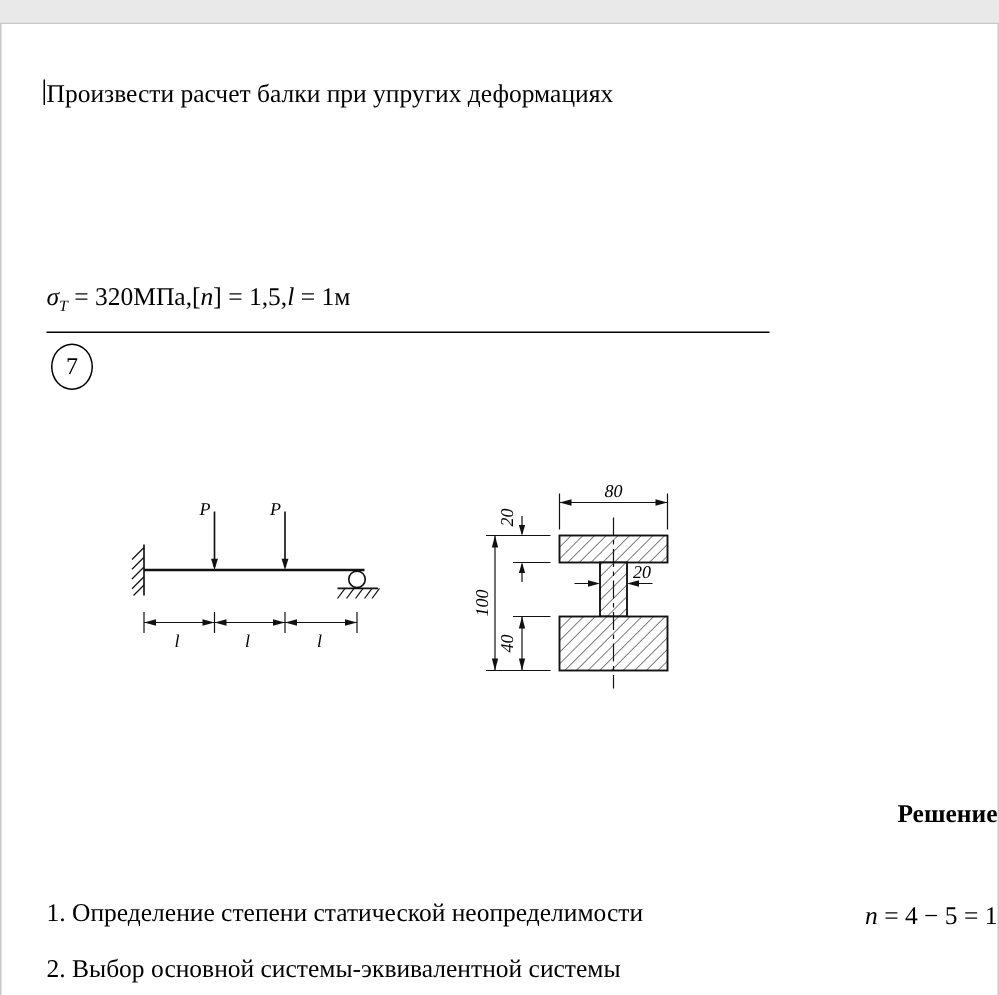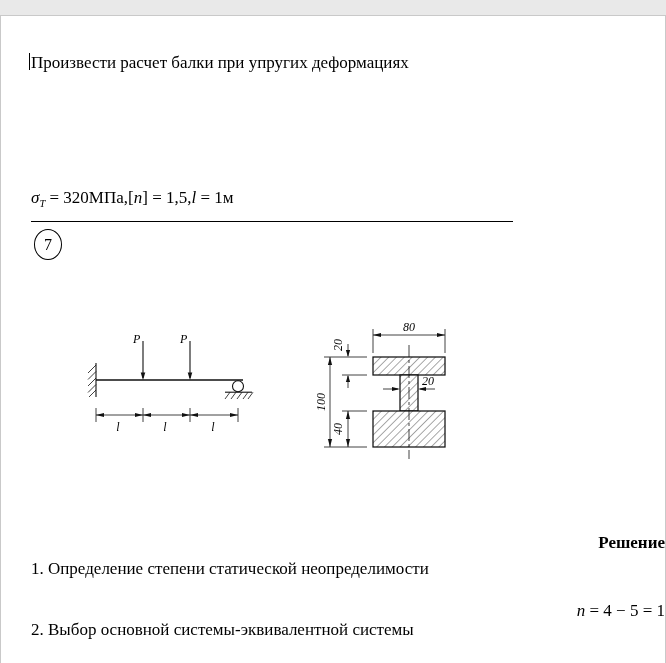--- a/index.html
+++ b/index.html
@@ -201,19 +201,19 @@
       <line class="thn" x1="79" y1="80" x2="94" y2="80"></line>
       <line class="thn" x1="116" y1="80" x2="131" y2="80"></line>
       <polygon class="ah" points="96,80 88,77.9 88,82.1"></polygon>
       <polygon class="ah" points="114,80 122,77.9 122,82.1"></polygon>
       <text class="dim" x="124" y="76" text-anchor="middle">20</text>
     </g>
   </svg>
 
   <div class="centered heading" style="top:517px">Решение</div>
 
-  <div class="line" style="top:543px">1. Определение степени статической неопределимости</div>
+  <div class="line" style="top:583px">1. Определение степени статической неопределимости</div>
 
   <div class="centered" style="top:585px"><span class="it">n</span><span> = 4 − 5 = 1</span></div>
 
-  <div class="line" style="top:604px">2. Выбор основной системы-эквивалентной системы</div>
+  <div class="line" style="top:620px">2. Выбор основной системы-эквивалентной системы</div>
 
 </div>
 
 </body></html>

